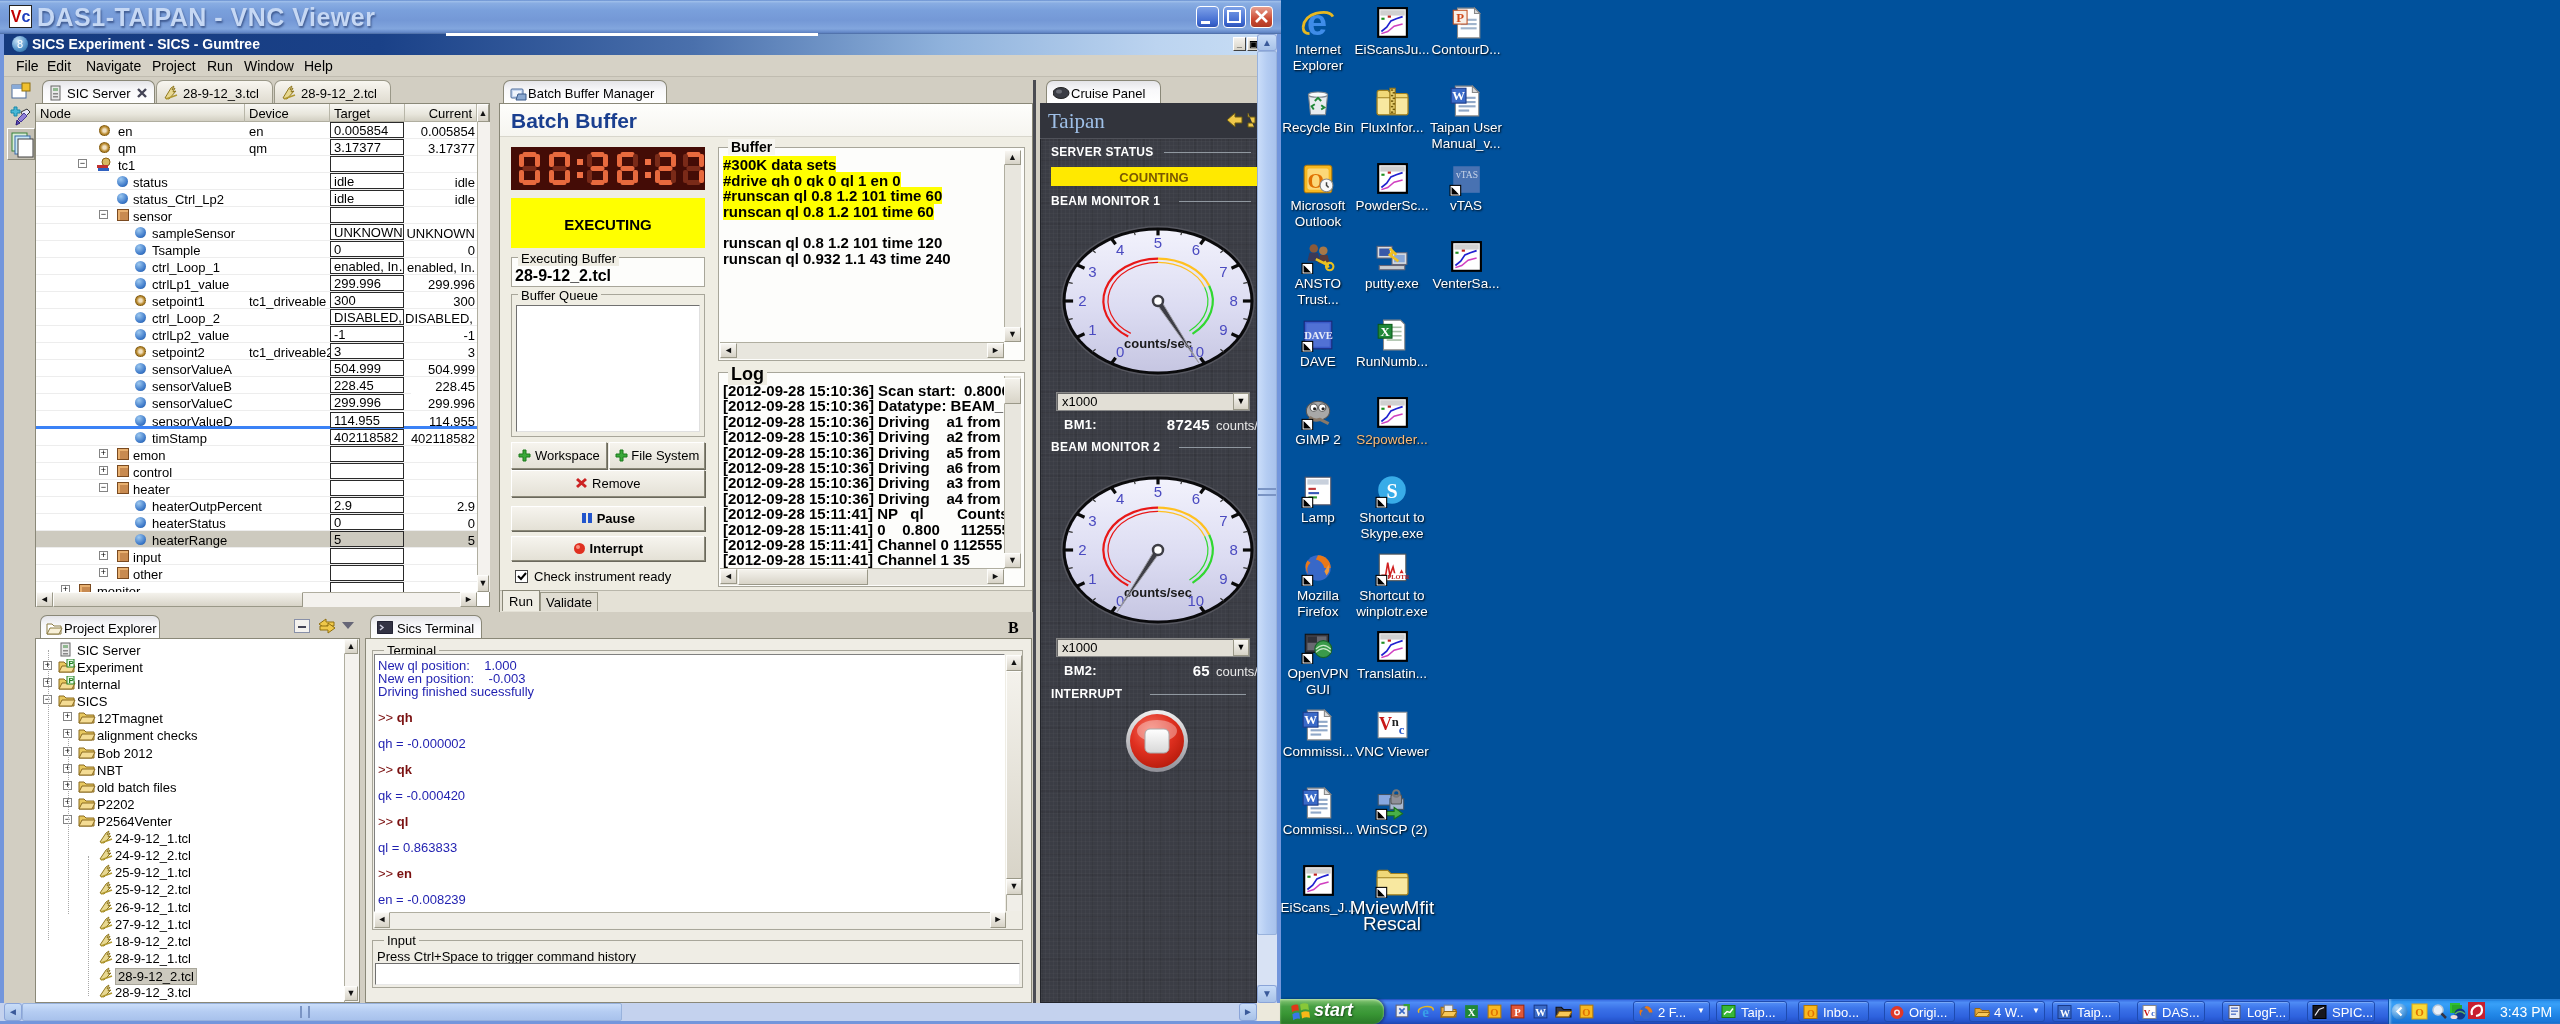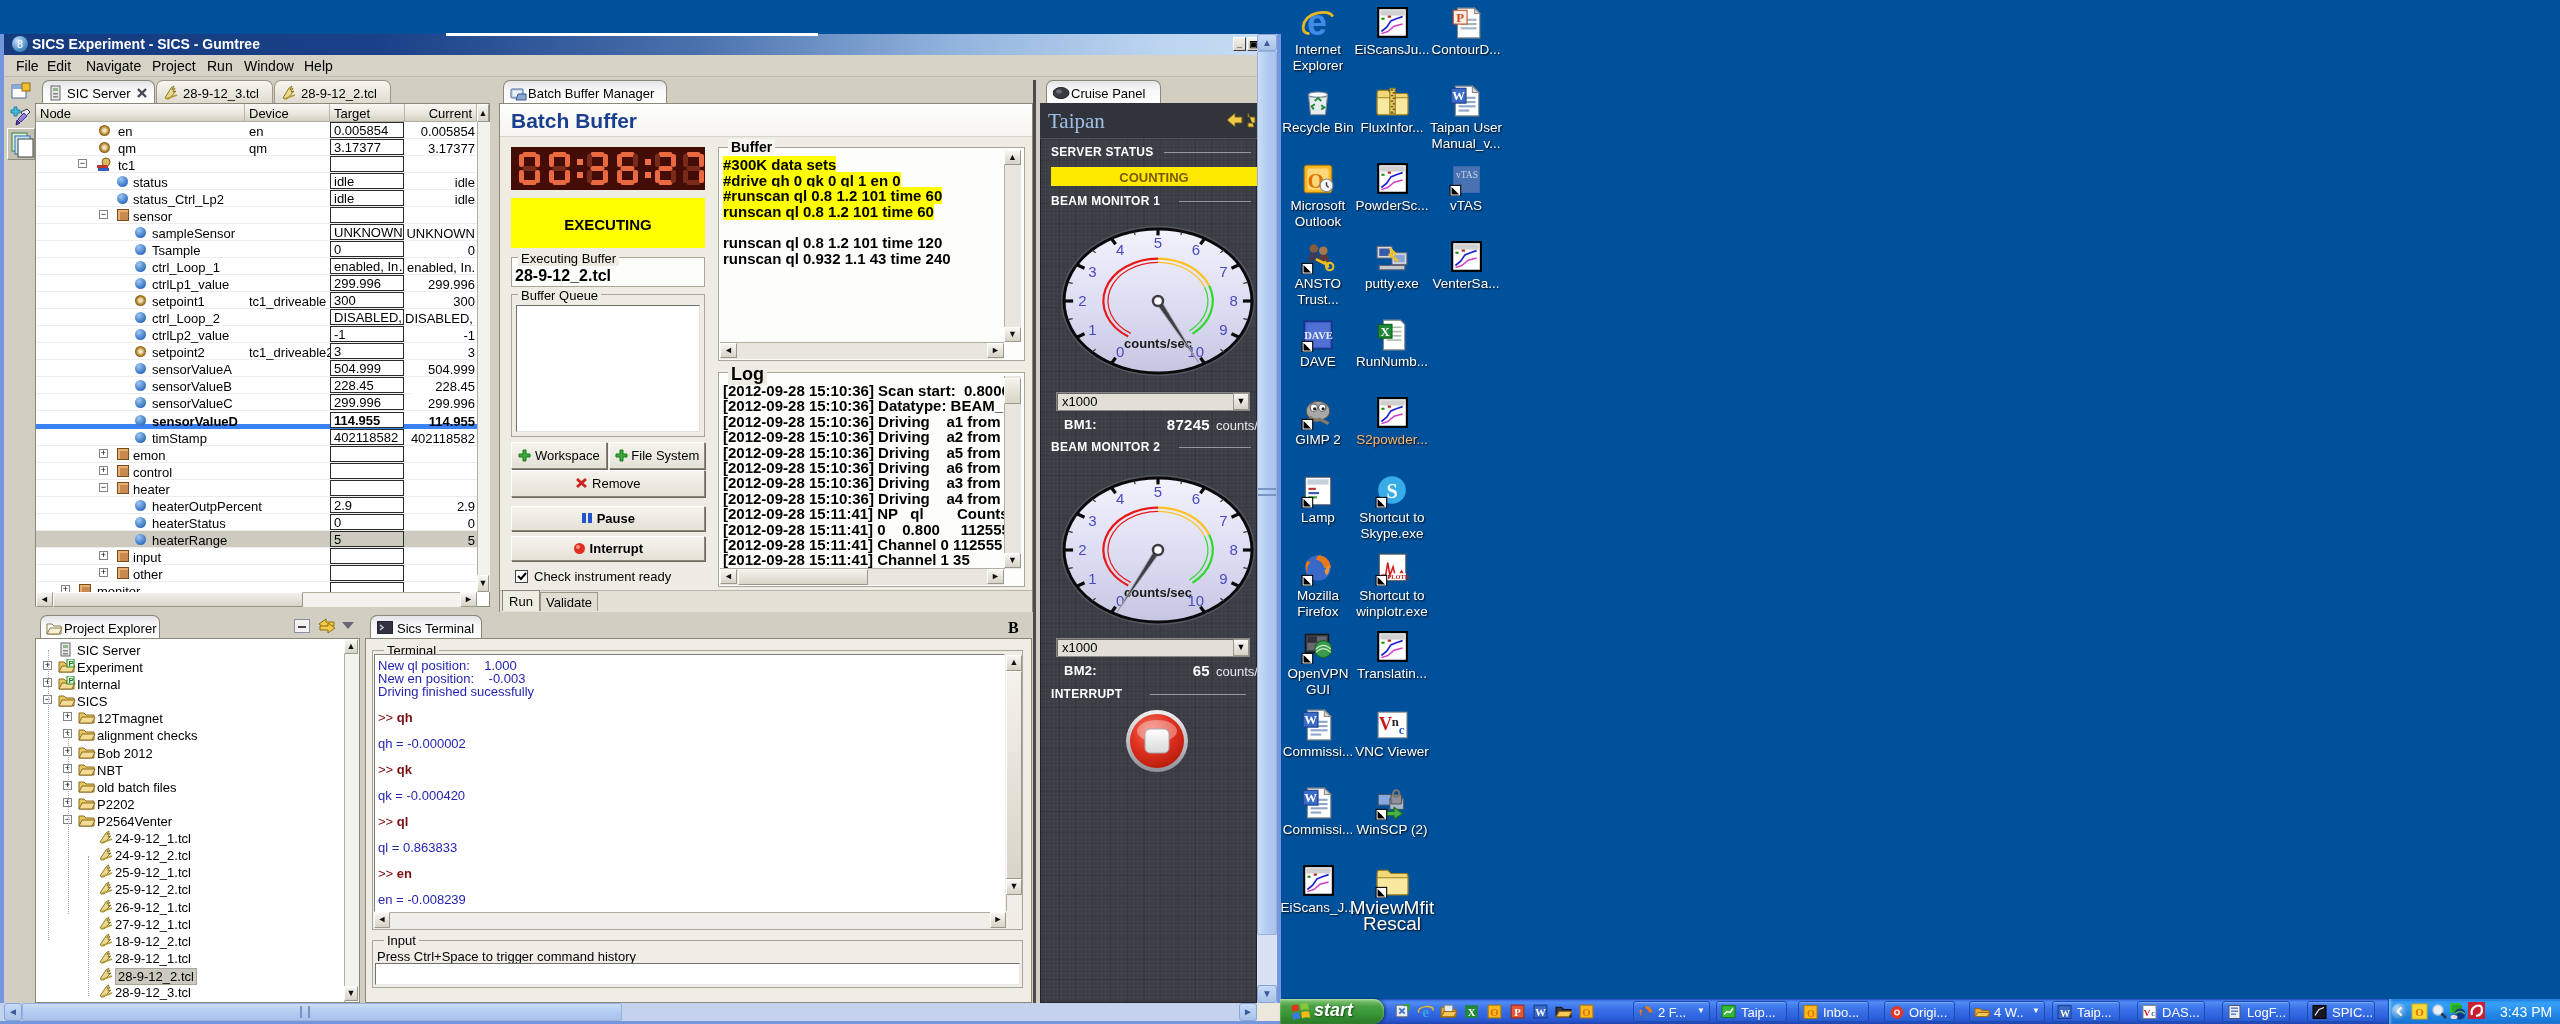--- a/index.html
+++ b/index.html
@@ -40,20 +40,33 @@
 .sbtn{position:absolute;width:17px;height:15px;background:linear-gradient(180deg,#F8F6F2,#D6D2C6);border:1px solid #9A9888;border-top-color:#FDFDFB;border-left-color:#FDFDFB;text-align:center;line-height:13px;font-size:9px;color:#111;}
 .sthumb{position:absolute;background:linear-gradient(180deg,#F4F2EC,#D8D4C8);border:1px solid #9A9888;border-top-color:#FDFDFB;border-left-color:#FDFDFB;}
 .grpbox{position:absolute;border:1px solid #A8A69A;}
 .grplbl{position:absolute;background:#EFEDE3;padding:0 3px;font-size:13px;color:#000;white-space:nowrap;}
 .xpbtn{position:absolute;background:linear-gradient(180deg,#F6F4EE,#E4E1D6);border:1px solid #8A8878;border-top-color:#FFF;border-left-color:#FFF;box-shadow:1px 1px 0 #6A685C;font-size:13px;color:#000;text-align:center;}
 .blog{position:absolute;font-size:15px;font-weight:bold;color:#000;white-space:pre;}
 .dkline{position:absolute;height:1px;background:#9098A0;}
 .dktext{position:absolute;color:#FFF;font-weight:bold;font-size:12px;letter-spacing:.3px;white-space:nowrap;}
 </style></head><body>
 <div id="vnc">
+<div id="vtitle">
+      <div id="vicon">V<span>c</span></div>
+      <div class="txt">DAS1-TAIPAN - VNC Viewer</div>
+<div class="lunabtn min" style="left:1196px;"><svg width="21" height="20">
+          <rect x="4" y="14" width="9" height="3" fill="#fff"></rect>
+        </svg></div>
+<div class="lunabtn max" style="left:1223px;"><svg width="21" height="20">
+          <rect x="4" y="4" width="12" height="11" fill="none" stroke="#fff" stroke-width="2"></rect>
+        </svg></div>
+<div class="lunabtn close" style="left:1250px;"><svg width="21" height="20">
+          <path d="M5 4 L16 15 M16 4 L5 15" stroke="#fff" stroke-width="2.6"></path>
+        </svg></div>
+</div>
 <div id="vedgeL"></div>
     <div id="vedgeR"></div>
     <div id="vedgeB"></div>
 <div id="client">
 <div id="stitle">
         <div id="sicon">8</div>
         <div class="txt">SICS Experiment - SICS - Gumtree</div>
 <div id="whiteline"></div>
 <div class="clsbtn" style="left:1229px;">_</div>
         <div class="clsbtn" style="left:1243px;">▣</div>
@@ -223,21 +236,21 @@
         <div class="ntext" style="left:116px;top:2px;">sensorValueB</div>
         <div class="cellbox" style="left:294px;top:0px;width:74px;height:16px;background:#fff;">228.45</div>
         <div class="curval" style="left:369px;top:2px;width:70px;">228.45</div>
       </div>
       <div class="abs" style="left:32px;top:360px;width:441px;height:17px;border-bottom:1px solid #EDEDED;">
         <div class="ballico" style="left:99px;top:3px;"></div>
         <div class="ntext" style="left:116px;top:2px;">sensorValueC</div>
         <div class="cellbox" style="left:294px;top:0px;width:74px;height:16px;background:#fff;">299.996</div>
         <div class="curval" style="left:369px;top:2px;width:70px;">299.996</div>
       </div>
-      <div class="abs" style="left:32px;top:378px;width:441px;height:17px;border-bottom:5px solid #3b82f6;font-weight:bold;">
+      <div class="abs" style="left:32px;top:378px;width:441px;height:17px;border-bottom:3px solid #3b82f6;">
         <div class="ballico" style="left:99px;top:3px;"></div>
         <div class="ntext" style="left:116px;top:2px;">sensorValueD</div>
         <div class="cellbox" style="left:294px;top:0px;width:74px;height:16px;background:#fff;">114.955</div>
         <div class="curval" style="left:369px;top:2px;width:70px;">114.955</div>
       </div>
       <div class="abs" style="left:32px;top:395px;width:441px;height:17px;border-bottom:1px solid #EDEDED;">
         <div class="ballico" style="left:99px;top:3px;"></div>
         <div class="ntext" style="left:116px;top:2px;">timStamp</div>
         <div class="cellbox" style="left:294px;top:0px;width:74px;height:16px;background:#fff;">402118582</div>
         <div class="curval" style="left:369px;top:2px;width:70px;">402118582</div>

